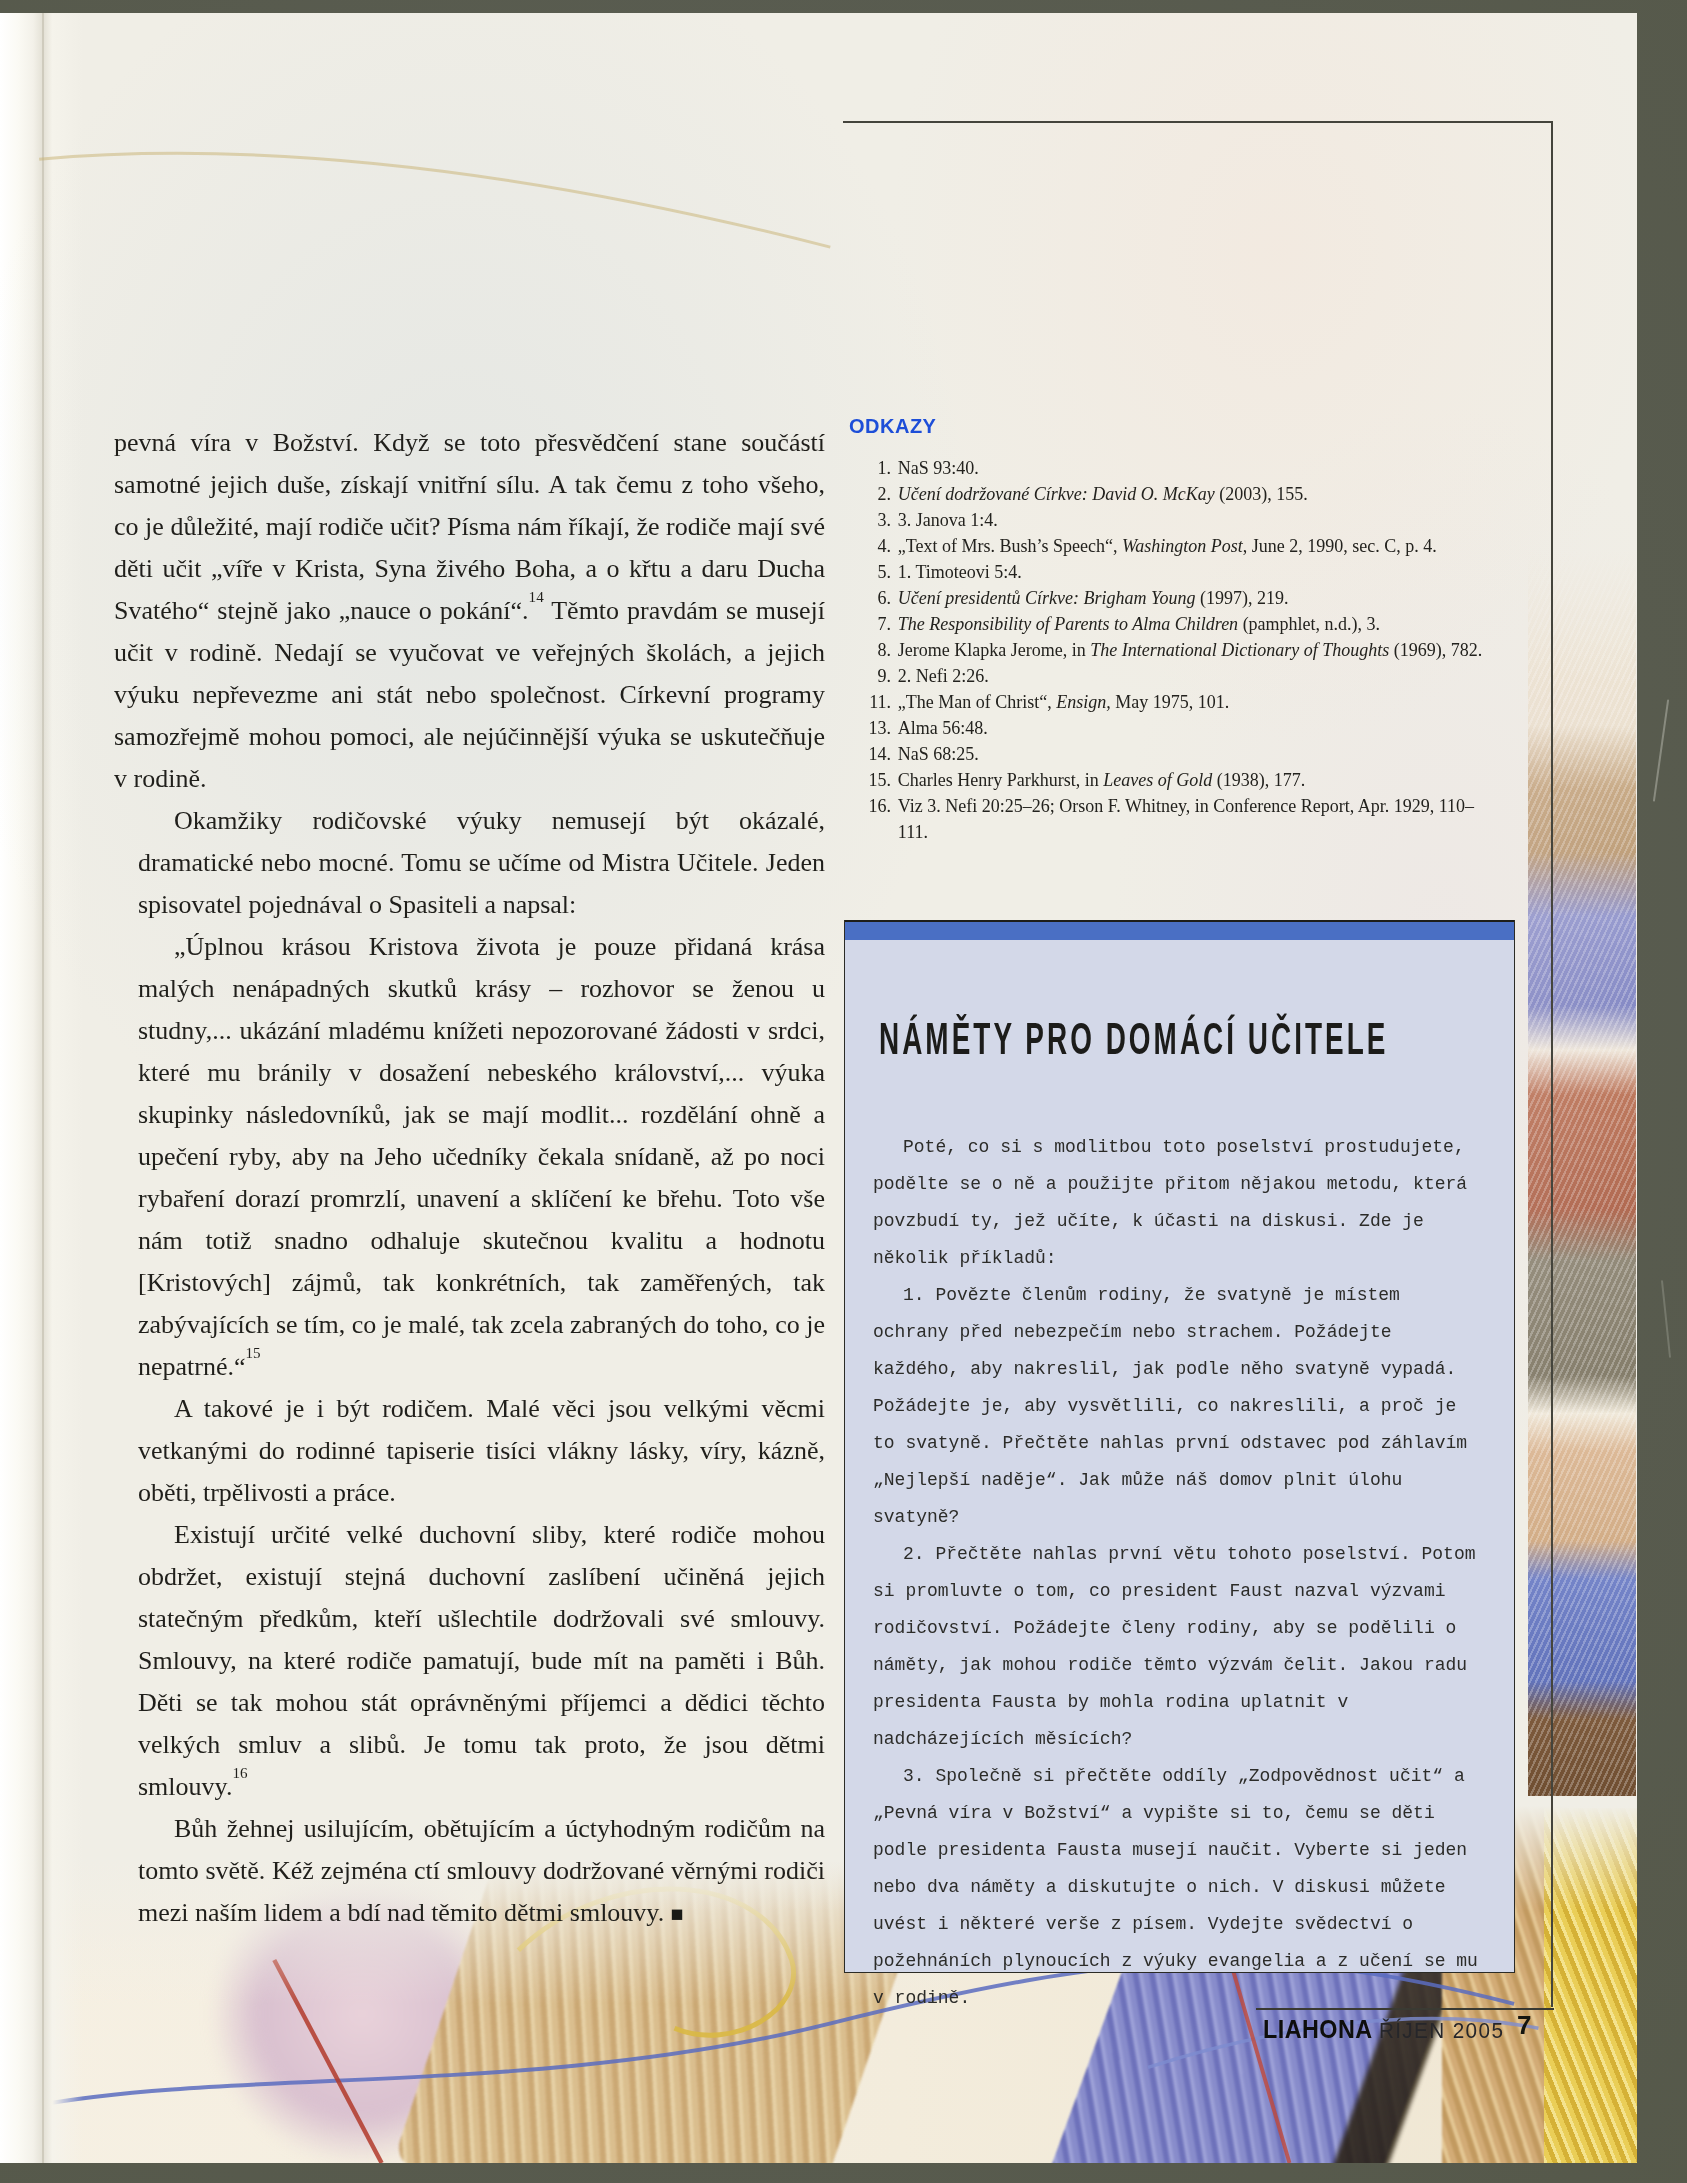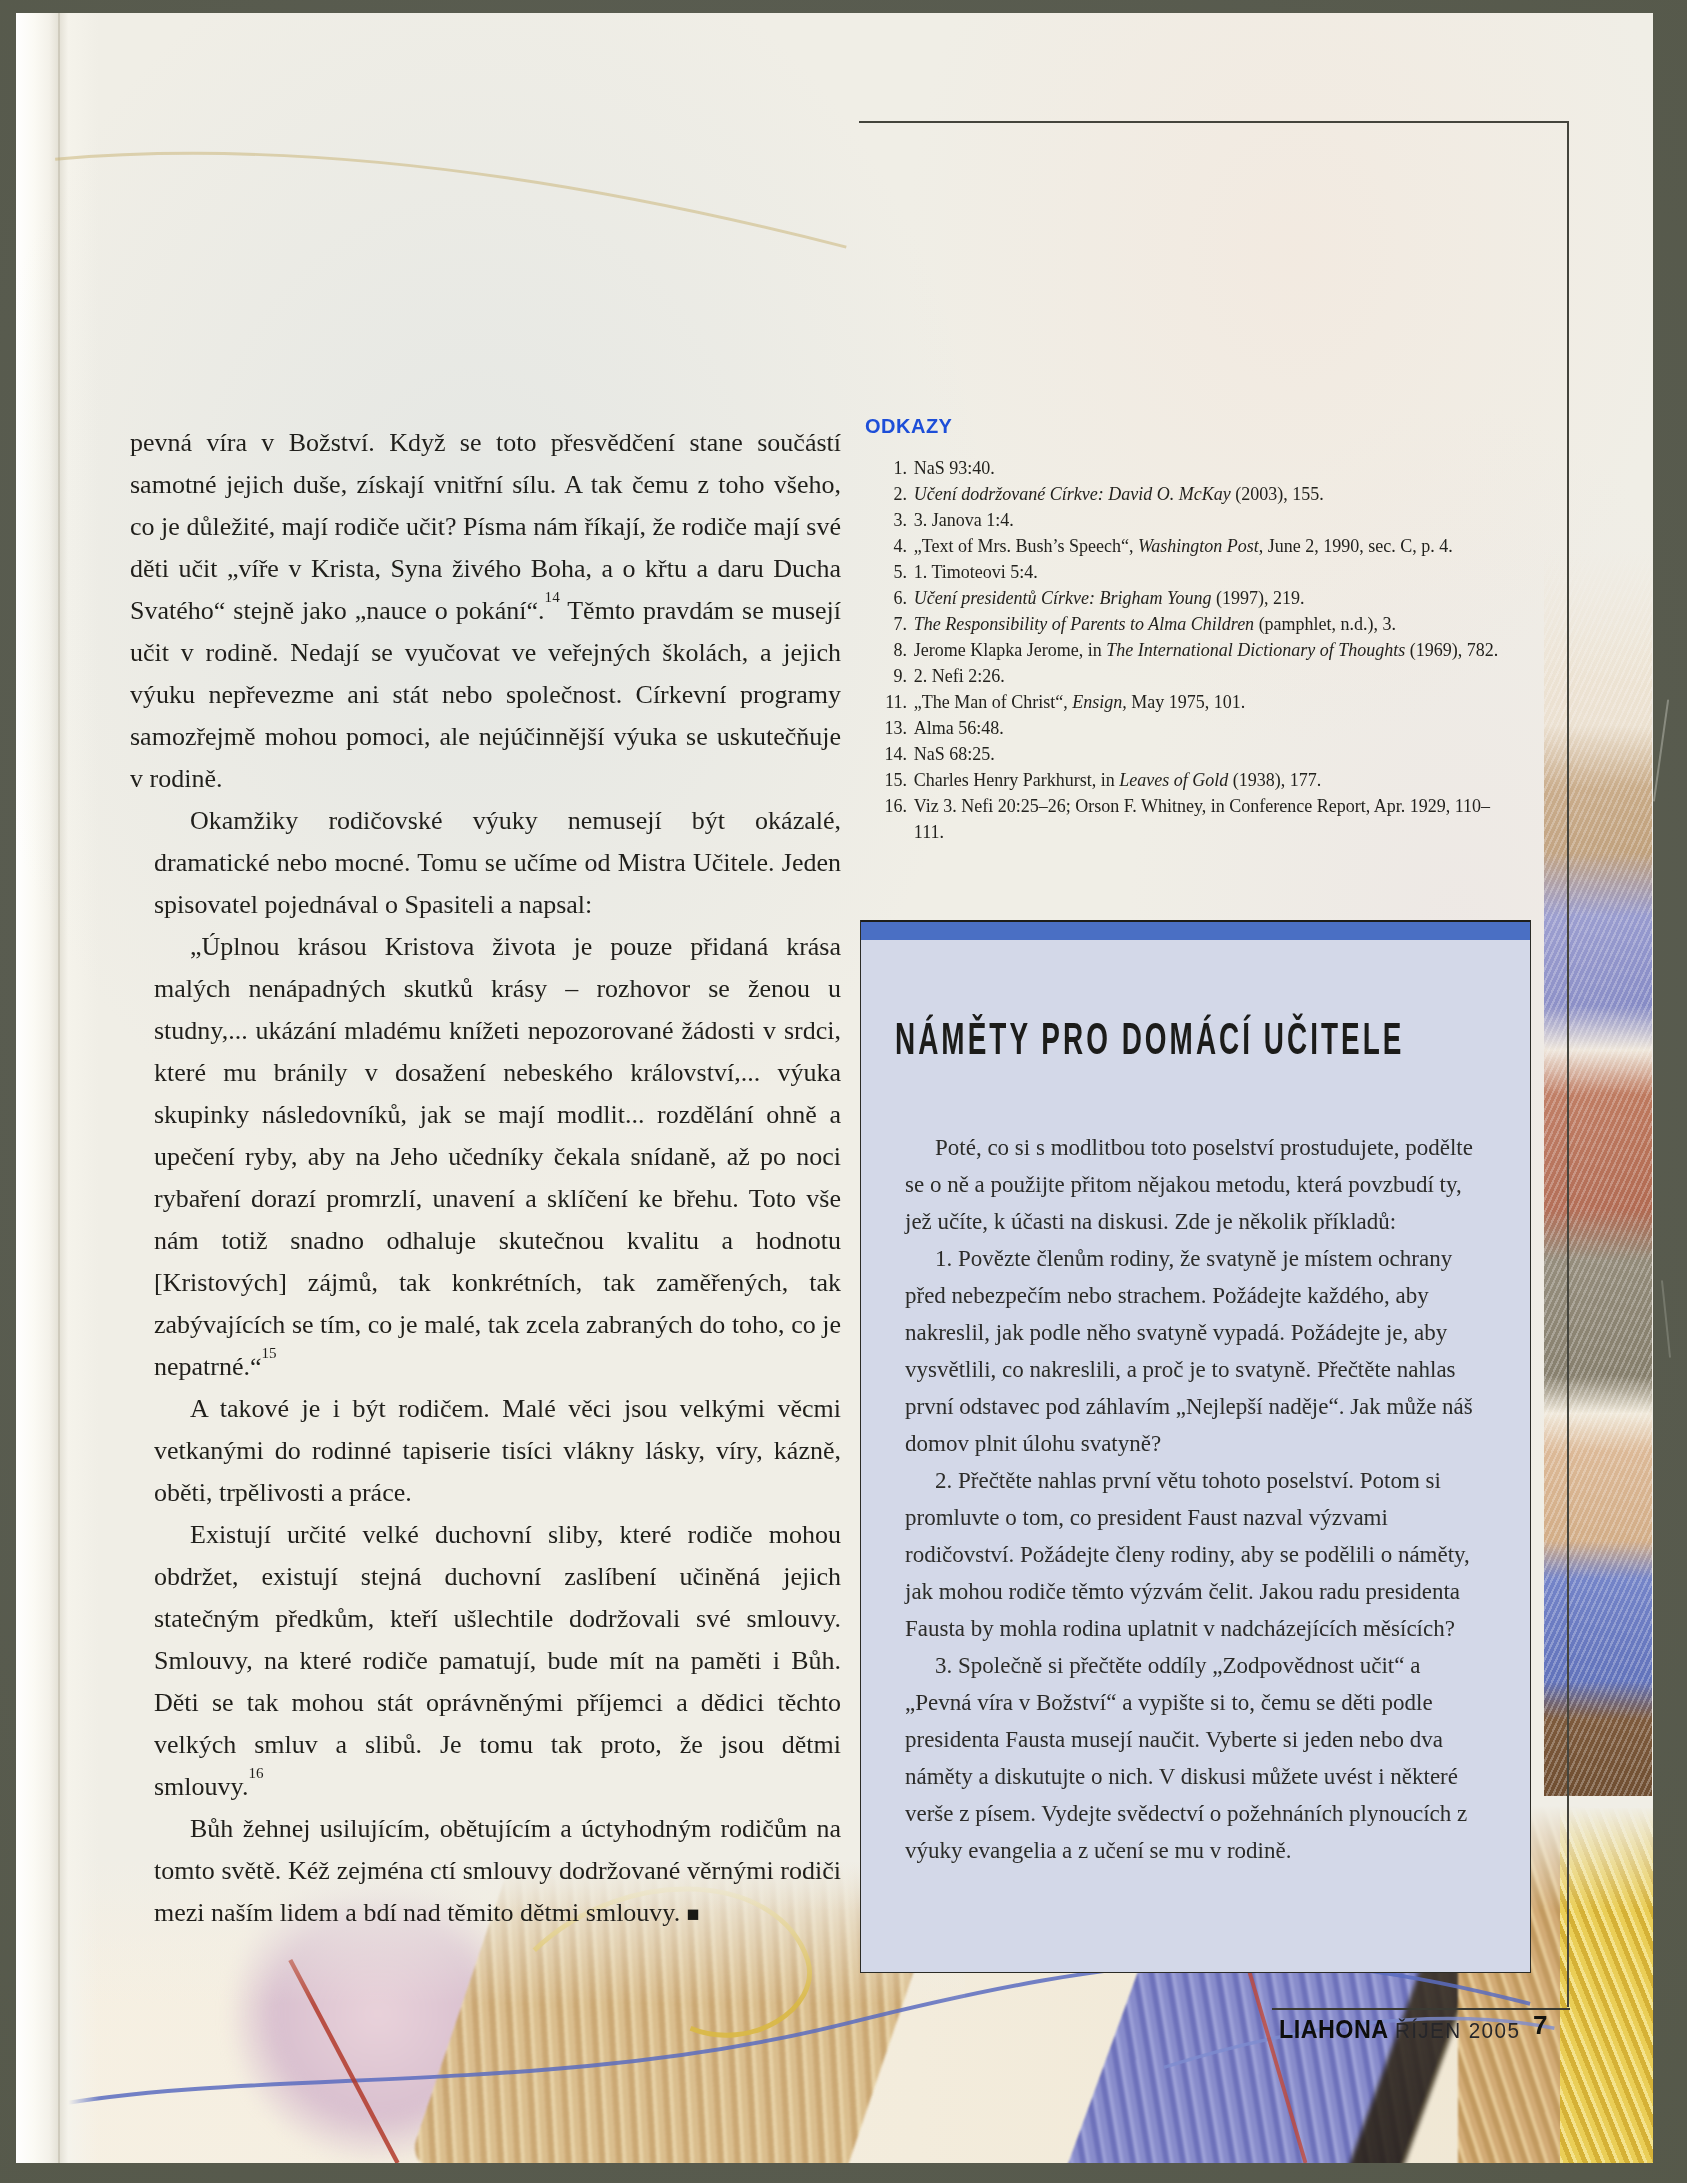--- a/index.html
+++ b/index.html
@@ -7,21 +7,21 @@
   }
   html,body{margin:0;padding:0;}
   body{width:1688px;height:2183px;position:relative;overflow:hidden;
        background:var(--scan-bg,#585b52);font-family:"Liberation Serif",serif;}
   .scan{position:absolute;inset:0;
         background:radial-gradient(1270px 1564px at 45% 45%, #5d6057 0%, #555849 115%),#585b52;}
   .scratch{position:absolute;background:rgba(230,230,220,.35);width:1.5px;border-radius:1px;}
   .s1{left:1660px;top:699px;height:103px;transform:rotate(8deg);}
   .s2{left:1665px;top:1280px;height:78px;transform:rotate(-6deg);opacity:.6;}
 
-  .page{position:absolute;left:16px;top:12.7px;width:1637px;height:2150px;
+  .page{position:absolute;left:0;top:12.7px;width:1637px;height:2150px;
         background:var(--page-bg,#f0eee6);}
   .spine{position:absolute;left:0;top:0;bottom:0;width:83px;z-index:2;
         background:linear-gradient(90deg,#ffffff 0%,#fbfaf4 22%,#f3f1e9 40%,#e3e0d5 52%,#f5f3eb 63%,rgba(240,238,230,0) 100%);}
   .spine::after{content:'';position:absolute;left:42px;top:0;bottom:0;width:1.5px;background:rgba(190,186,170,.55);}
   .tint{position:absolute;left:0;top:0;right:0;height:1710px;z-index:2;pointer-events:none;
         background:
           radial-gradient(733px 928px at 28% 32%, rgba(202,214,222,.30), rgba(202,214,222,0) 70%),
           radial-gradient(538px 684px at 78% 14%, rgba(246,226,214,.35), rgba(246,226,214,0) 72%),
           radial-gradient(440px 733px at 88% 55%, rgba(230,215,225,.25), rgba(230,215,225,0) 75%);}
   .artifact{position:absolute;left:29px;top:112px;z-index:2;pointer-events:none;}
@@ -94,21 +94,21 @@
 
   
   .teacher-box{position:absolute;left:844px;top:907px;width:671px;height:1053px;z-index:4;
         box-sizing:border-box;background:var(--box-bg,#d3d8e8);
         border-left:1.5px solid #2b2b26;border-right:1.5px solid #2b2b26;border-bottom:1.5px solid #2b2b26;}
   .box-topline{height:2.4px;background:#1d1d1a;}
   .box-bluebar{height:17.6px;background:var(--box-bar,#4a6fc4);}
   .box-heading{margin:73px 34px 64px;font-family:"Liberation Sans",sans-serif;font-weight:bold;
         font-size:45px;letter-spacing:4.9px;color:#1c1c1a;white-space:nowrap;
         transform:scaleX(.62);transform-origin:left center;}
-  .box-body{margin:0 44px;font-family:Liberation Serif, serif;font-size:23px;line-height:37px;
+  .box-body{margin:0 28px;font-family:Liberation Mono, monospace;font-size:18px;line-height:37px;
         color:#2c2c29;}
   .box-body p{margin:0;text-indent:30px;}
 
   
   .footer{position:absolute;left:1263px;top:2002px;z-index:5;white-space:nowrap;
         font-family:"Liberation Sans",sans-serif;transform:scaleX(.92);transform-origin:left;}
   .footer .mag{font-weight:bold;font-size:25.4px;color:#0e0e0c;letter-spacing:0.5px;}
   .footer .issue{font-weight:400;font-size:22.5px;color:#26262a;letter-spacing:1.5px;margin-left:6.8px;}
   .pageno{position:absolute;left:1517px;top:1997px;z-index:5;
         font-family:"Liberation Sans",sans-serif;font-weight:bold;font-size:26px;color:#15150f;}

